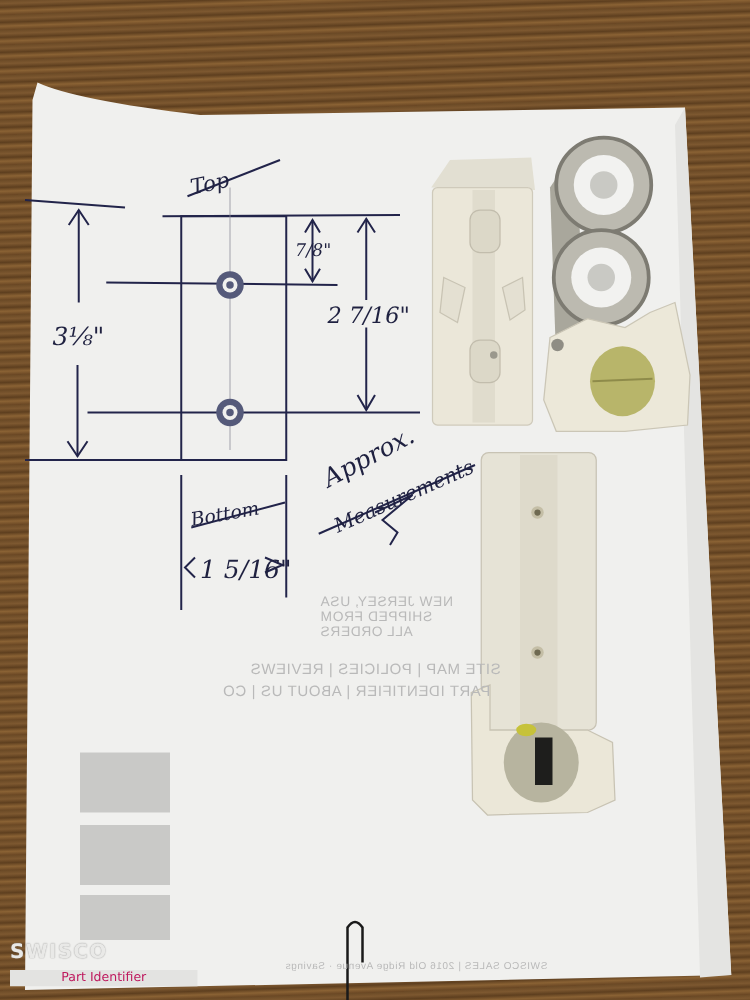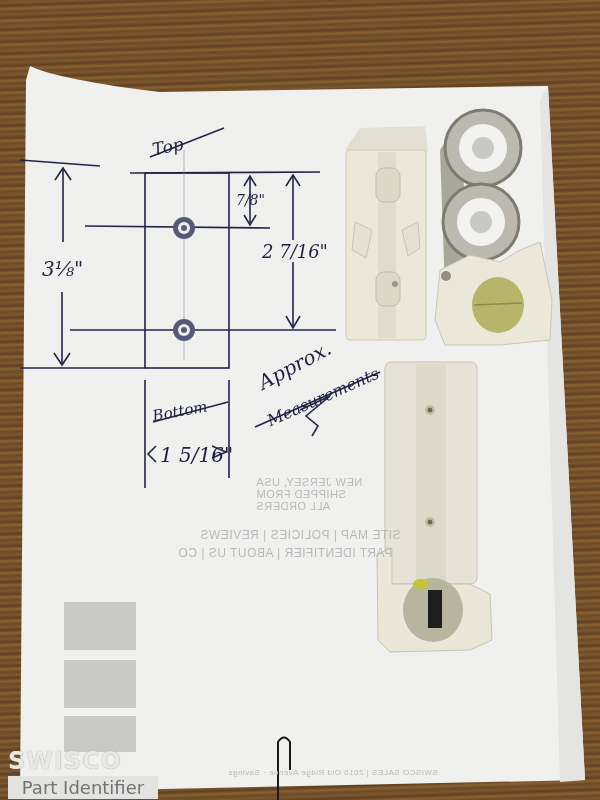--- a/index.html
+++ b/index.html
@@ -5,22 +5,22 @@
   html, body { margin:0; padding:0; }
   body { width:600px; height:800px; overflow:hidden; position:relative;
     background: repeating-linear-gradient(178deg, #6b4a26 0px, #7d5830 3px, #5e3f1f 6px, #8a6234 9px, #6a4724 12px);
     font-family: "DejaVu Sans", sans-serif; }
   .table { position:absolute; inset:0; }
   .paper { position:absolute; left:0; top:0; width:600px; height:800px; }
   .hand { font-family: "DejaVu Serif", serif; font-style: italic; fill:#1f2140; }
   .ghost { position:absolute; color:#b9b9b9; font-family:"Liberation Sans", sans-serif; font-size:11px; transform: scaleX(-1); letter-spacing:0.5px; white-space:nowrap; }
   .thumb { position:absolute; background:#c9c9c7; }
   .watermark { position:absolute; left:8px; top:748px; width:155px; }
-  .wm-brand { font-family:"DejaVu Sans", sans-serif; font-weight:bold; font-size:24px; color:#e9e9e7; letter-spacing:1px; line-height:26px; text-shadow:0 0 1px #888; }
-  .wm-sub { margin-top:2px; background:#e3e3e1; color:#737373; font-size:18px; text-align:center; padding:1px 0; width:150px; }
+  .wm-brand { font-family:"DejaVu Sans", sans-serif; font-weight:bold; font-size:16px; color:#e9e9e7; letter-spacing:1px; line-height:26px; text-shadow:0 0 1px #888; }
+  .wm-sub { margin-top:2px; background:#e3e3e1; color:#be185d; font-size:10px; text-align:center; padding:1px 0; width:150px; }
 </style>
 </head>
 <body>
 
 <div class="table"></div>
 
 <svg class="paper" viewBox="0 0 600 800" xmlns="http://www.w3.org/2000/svg">
 
   <path d="M30 66 Q60 80 160 92 L548 86 L585 780 L20 792 L26 80 Z" fill="#f0f0ee"></path>
   <path d="M548 86 L585 780 L560 782 L540 100 Z" fill="#e4e4e2"></path>

